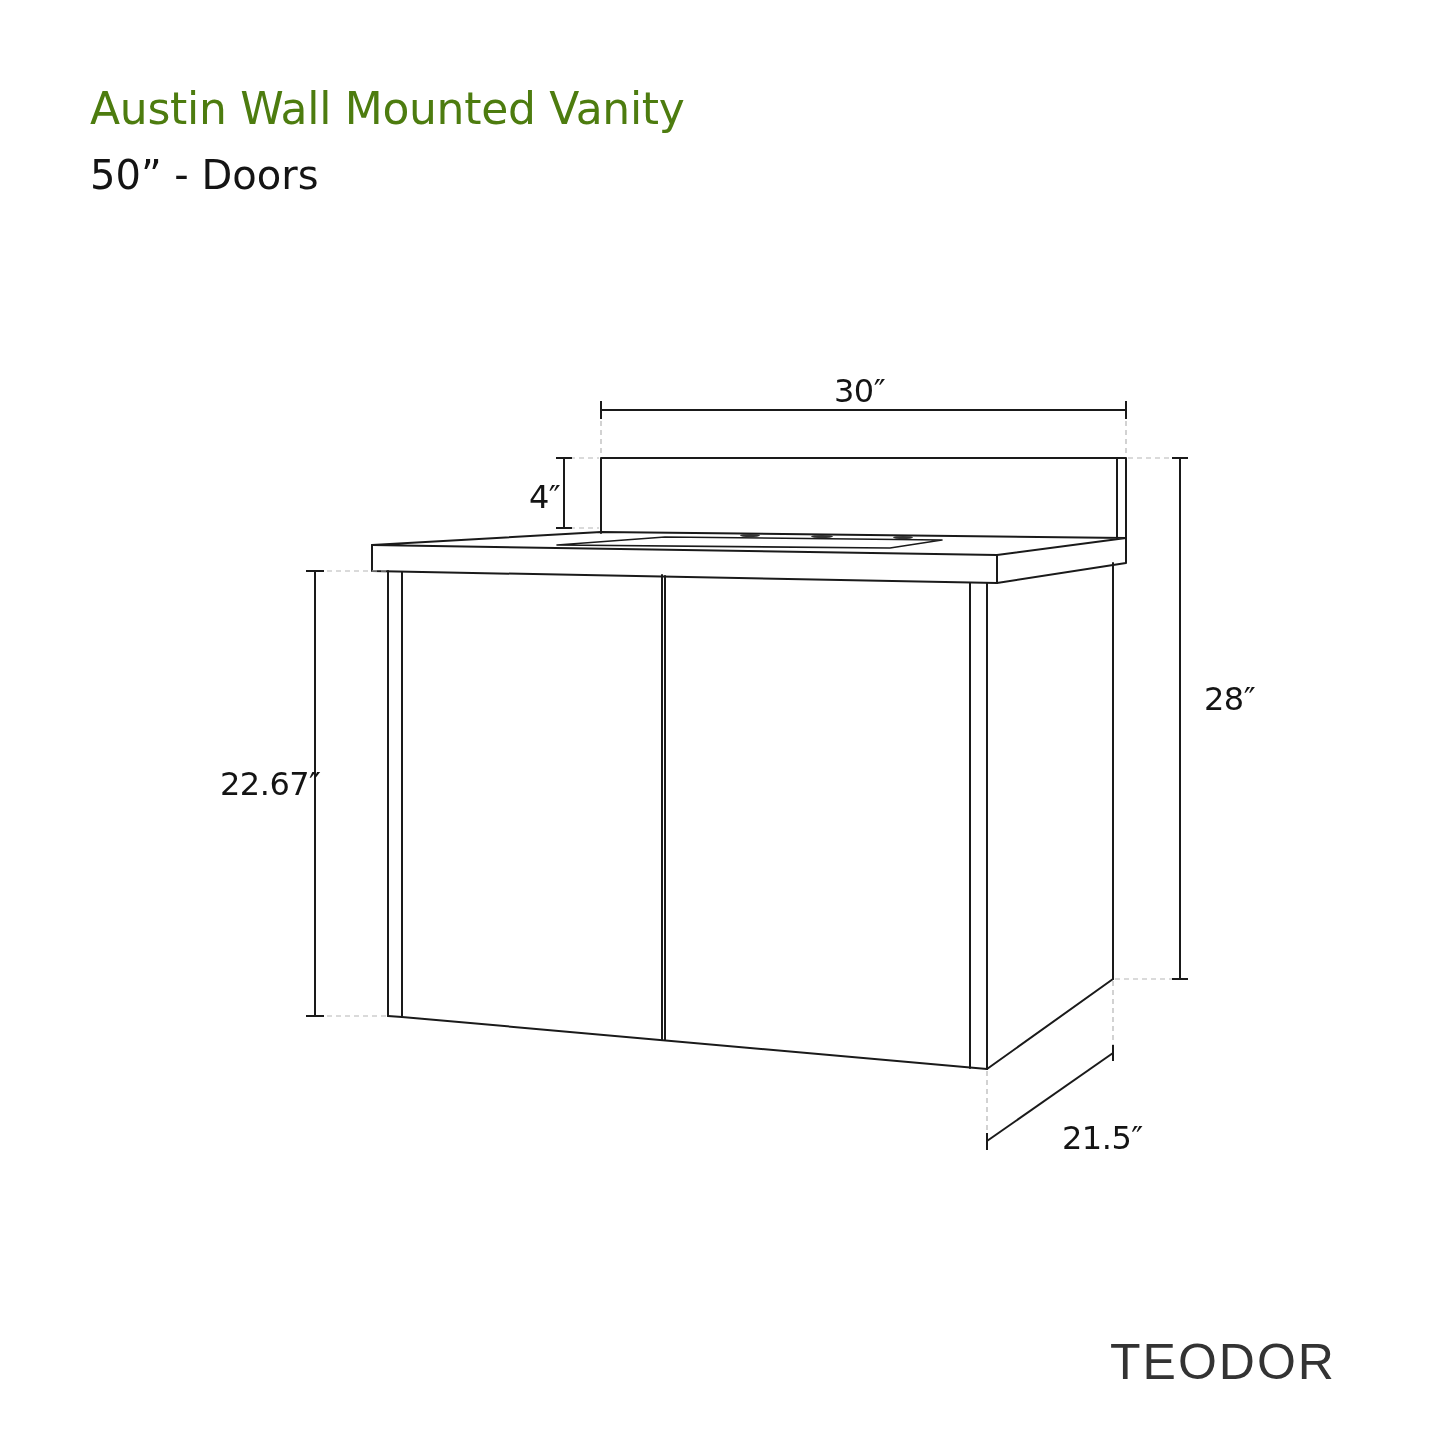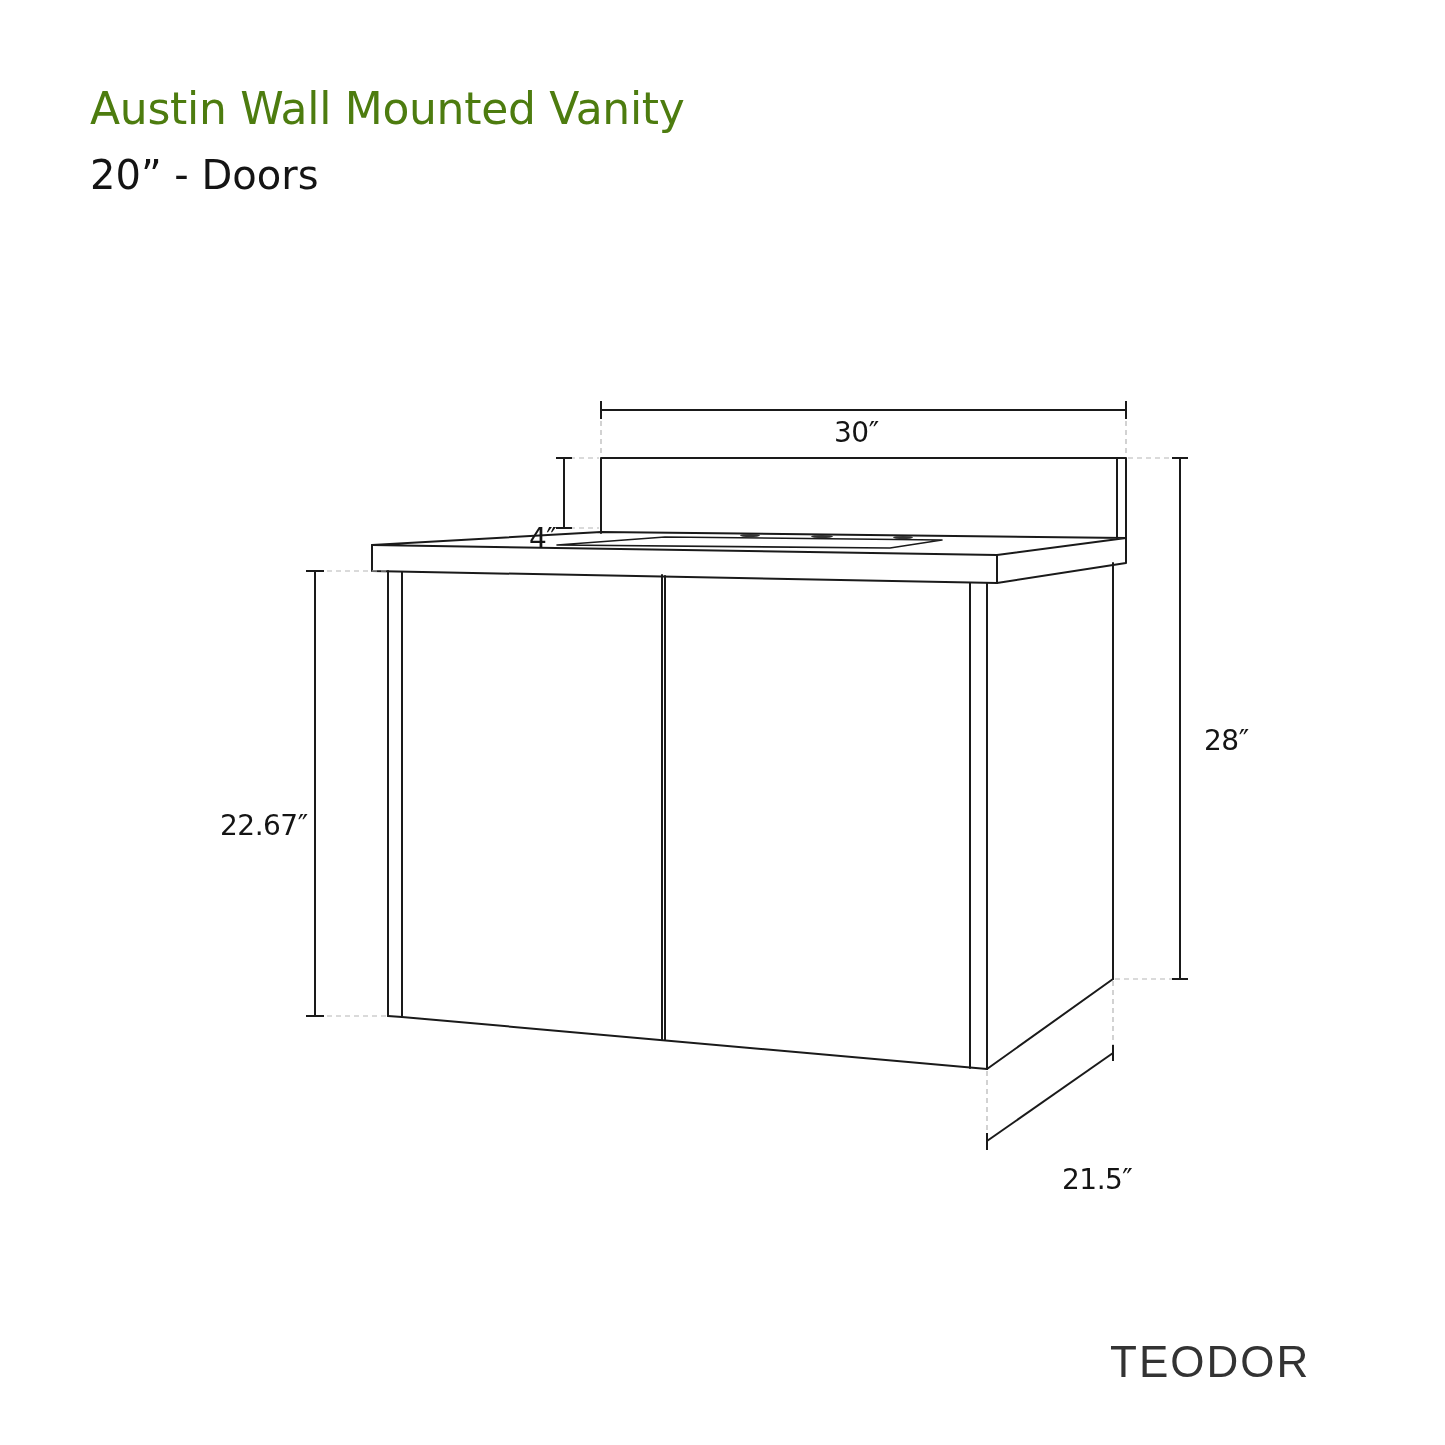--- a/index.html
+++ b/index.html
@@ -2,32 +2,32 @@
 <html><head>
 <meta charset="utf-8">
 <style>
   html, body { margin: 0; padding: 0; background: #ffffff; }
   body { width: 1445px; height: 1445px; position: relative; overflow: hidden;
          font-family: "Liberation Sans", "DejaVu Sans", sans-serif; color: #111; }
   .title { position: absolute; left: 90px; top: 84px; font-size: 44px; line-height: 50px;
            letter-spacing: -0.3px; color: #4d7c0f; font-family: "DejaVu Sans", sans-serif; font-weight: normal; }
   .subtitle { position: absolute; left: 90px; top: 150px; font-size: 40px; line-height: 50px;
               color: #141414; font-family: "DejaVu Sans", sans-serif; }
-  .brand { position: absolute; left: 1110px; top: 1334px; font-size: 44px; line-height: 56px;
+  .brand { position: absolute; left: 1110px; top: 1334px; font-size: 50px; line-height: 56px;
            letter-spacing: 2px; color: #333; font-family: "Liberation Sans", sans-serif; font-weight: 300;
            -webkit-text-stroke: 0; }
   svg.drawing { position: absolute; left: 0; top: 0; }
-  .dim-label { position: absolute; font-size: 28px; line-height: 28px; color: #141414;
-               font-family: "DejaVu Sans", sans-serif; letter-spacing: -0.5px; margin-top: 42px; }
+  .dim-label { position: absolute; font-size: 32px; line-height: 28px; color: #141414;
+               font-family: "DejaVu Sans", sans-serif; letter-spacing: -0.5px; }
 </style>
 </head>
 <body>
 
 <div class="title">Austin Wall Mounted Vanity</div>
-<div class="subtitle">20” - Doors</div>
+<div class="subtitle">50” - Doors</div>
 
 <svg class="drawing" width="1445" height="1445" viewBox="0 0 1445 1445">
   <g fill="none" stroke="#1a1a1a" stroke-width="2" stroke-linejoin="round" stroke-linecap="round">
 
     <g>
       <polyline points="601,533 601,458 1126,458 1126,538"></polyline>
       <line x1="1117" y1="458" x2="1117" y2="538"></line>
     </g>
 
     <g>

